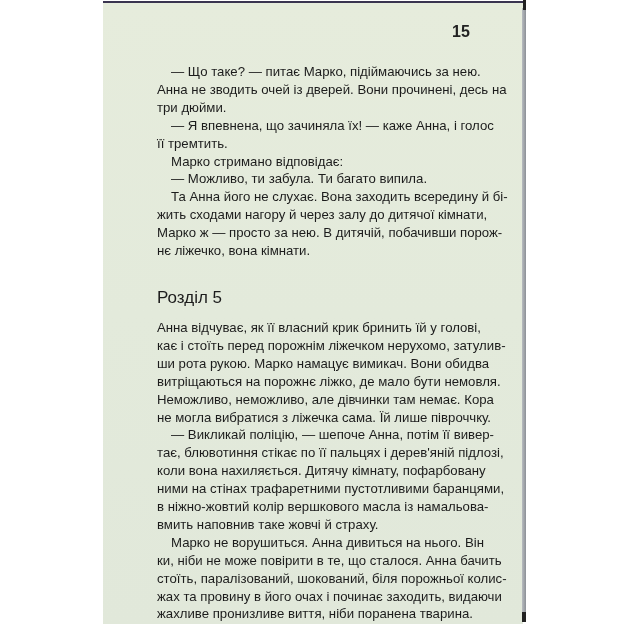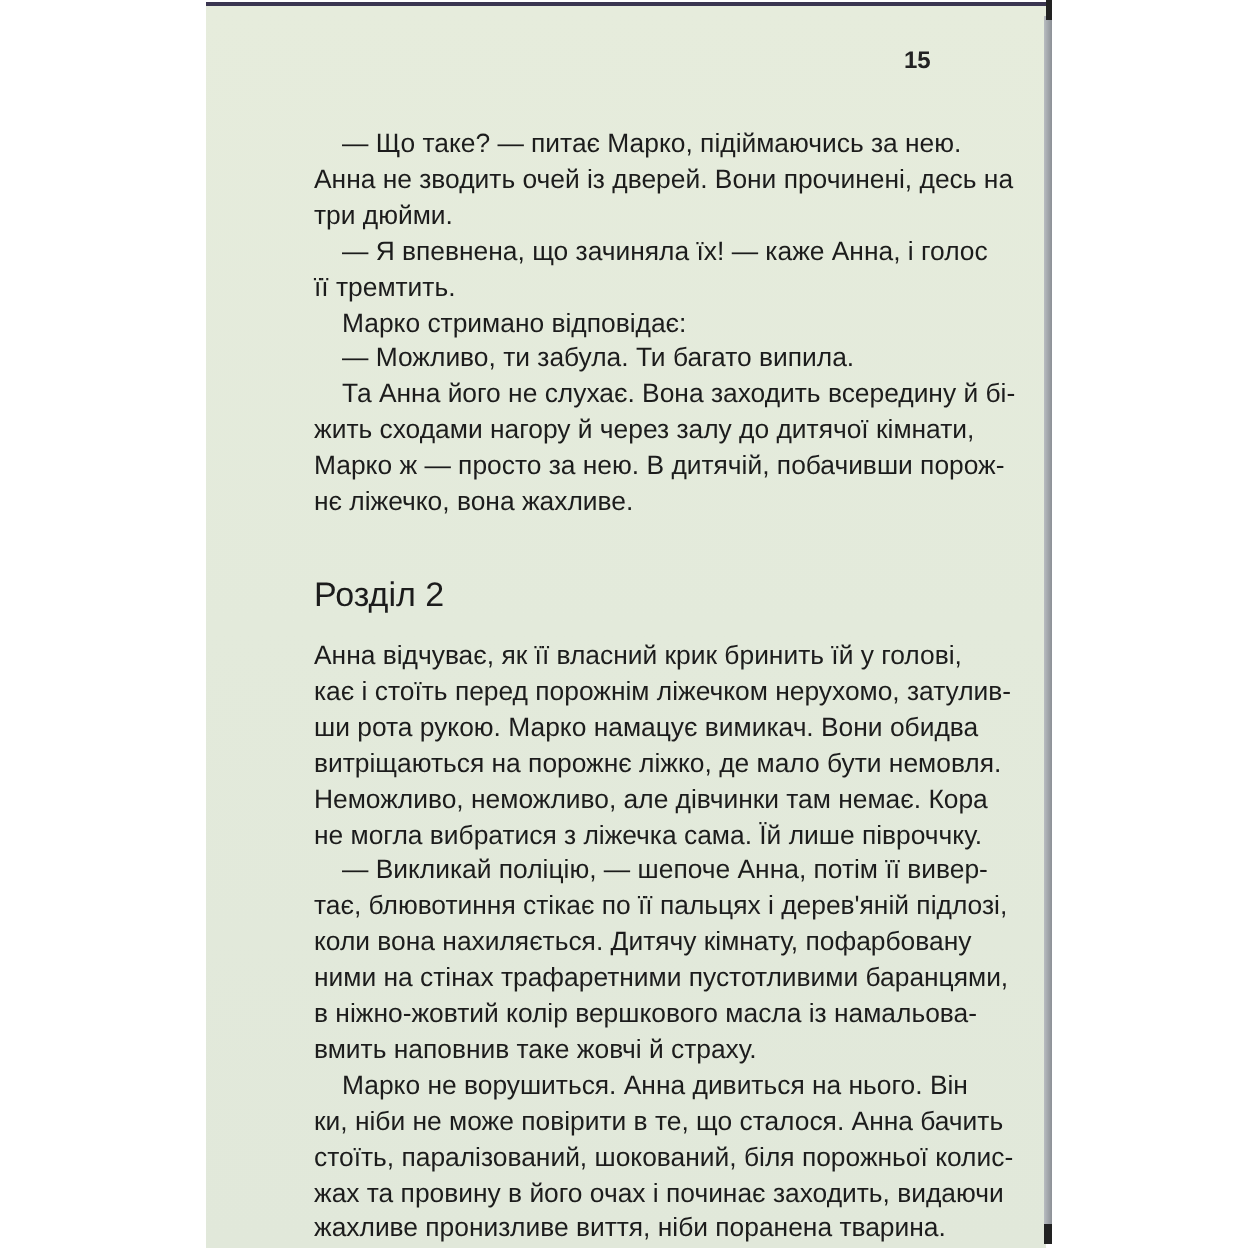--- a/index.html
+++ b/index.html
@@ -14,21 +14,21 @@
     background: linear-gradient(90deg, #b8bcc0, #8c9096);
   }
   .page-corner {
     position: absolute; left: 523px; top: 0; width: 3px; height: 10px; background: #222;
   }
   .page-corner-b {
     position: absolute; left: 522px; top: 612px; width: 4px; height: 10px; background: #222;
   }
   .page-number {
     position: absolute; left: 452px; top: 23px; font-family: "Liberation Sans", sans-serif;
-    font-size: 12px; font-weight: bold; color: #222;
+    font-size: 16px; font-weight: bold; color: #222;
   }
   .text {
     position: absolute; left: 157px; top: 63px; width: 306px;
     font-family: "Liberation Sans", sans-serif; font-size: 13.2px; line-height: 17.9px;
     color: #1c1c1c;
   }
   .text p { margin: 0; text-align: justify; text-align-last: left; }
   .heading {
     font-family: "Liberation Sans", sans-serif; font-size: 17px; color: #1c1c1c;
     margin: 27px 0 10px 0; line-height: 22px;
@@ -61,24 +61,24 @@
   <p>
     <span class="line ind last">Марко стримано відповідає:</span>
   </p>
   <p>
     <span class="line ind last">— Можливо, ти забула. Ти багато випила.</span>
   </p>
   <p>
     <span class="line ind">Та Анна його не слухає. Вона заходить всередину й бі-</span>
     <span class="line">жить сходами нагору й через залу до дитячої кімнати,</span>
     <span class="line">Марко ж — просто за нею. В дитячій, побачивши порож-</span>
-    <span class="line last">нє ліжечко, вона жахливе.</span>
+    <span class="line last">нє ліжечко, вона кімнати.</span>
   </p>
 
-  <div class="heading">Розділ 2</div>
+  <div class="heading">Розділ 5</div>
 
   <p>
     <span class="line">Анна відчуває, як її власний крик бринить їй у голові,</span>
     <span class="line">кає і стоїть перед порожнім ліжечком нерухомо, затулив-</span>
     <span class="line">ши рота рукою. Марко намацує вимикач. Вони обидва</span>
     <span class="line">витріщаються на порожнє ліжко, де мало бути немовля.</span>
     <span class="line">Неможливо, неможливо, але дівчинки там немає. Кора</span>
     <span class="line last">не могла вибратися з ліжечка сама. Їй лише півроччку.</span>
   </p>
   <p>

